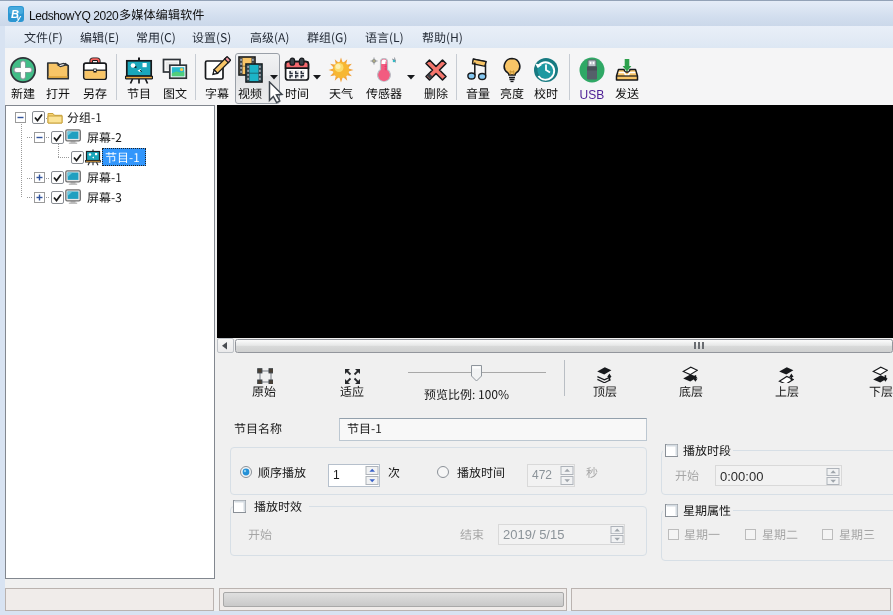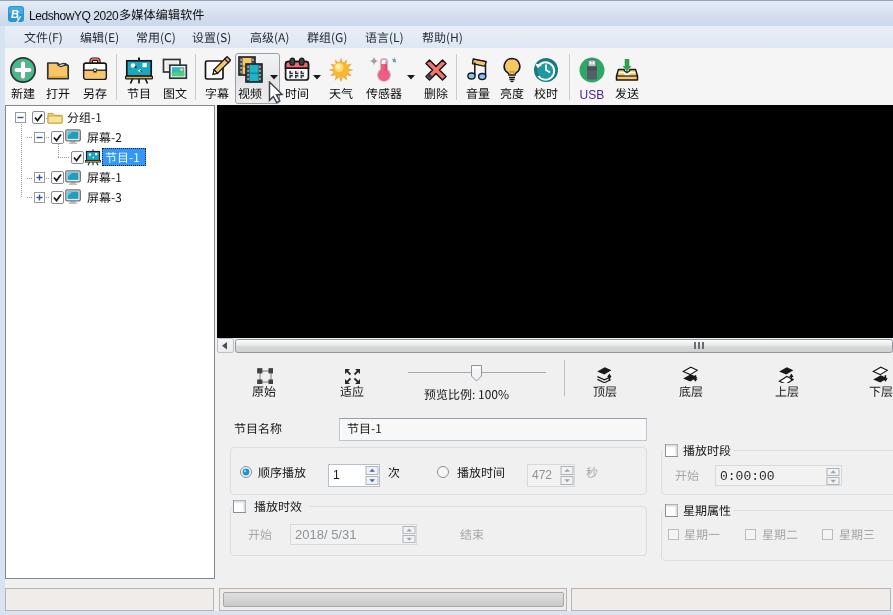--- a/index.html
+++ b/index.html
@@ -798,37 +798,37 @@
         <use href="#g65F6" x="2000"></use>
         <use href="#g6548" x="3000"></use>
       </g>
     </svg>
     <svg class="" style="position:absolute;left:248.0px;top:527.5px;" width="24.0" height="14" viewBox="0 0 24.0 14">
       <g fill="#a5a5a5" transform="translate(0,11.04) scale(0.012000,-0.012000)">
         <use href="#g5F00" x="0"></use>
         <use href="#g59CB" x="1000"></use>
       </g>
     </svg>
-    <div class="ab" style="left:290.0px;top:523.5px;width:127.0px;height:21.5px;background:#f2f2f2;border:1px solid #d9d9d9">
-      <div class="ab" style="left:4px;top:2.8px;font-size:13px;color:#8b9399;font-family:'Liberation Sans'">2018/ 5/31</div>
+    <svg class="" style="position:absolute;left:460.0px;top:527.5px;" width="24.0" height="14" viewBox="0 0 24.0 14">
+      <g fill="#a5a5a5" transform="translate(0,11.04) scale(0.012000,-0.012000)">
+        <use href="#g7ED3" x="0"></use>
+        <use href="#g675F" x="1000"></use>
+      </g>
+    </svg>
+    <div class="ab" style="left:498.0px;top:523.5px;width:127.0px;height:21.5px;background:#f2f2f2;border:1px solid #d9d9d9">
+      <div class="ab" style="left:4px;top:2.8px;font-size:13px;color:#8b9399;font-family:'Liberation Sans'">2019/ 5/15</div>
       <svg class="ab" style="left:110.5px;top:1.5px" width="14" height="8.2" viewBox="0 0 13 8.2">
         <rect x="0.5" y="0.5" width="12" height="7.2" fill="#f1f2f3" stroke="#aeb3ba"></rect>
         <path d="M3.9 5.3l2.8-3 2.8 3z" fill="#9fa5ab" transform="translate(0,0.1)"></path>
       </svg>
       <svg class="ab" style="left:110.5px;top:10.8px" width="14" height="8.2" viewBox="0 0 13 8.2">
         <rect x="0.5" y="0.5" width="12" height="7.2" fill="#f1f2f3" stroke="#aeb3ba"></rect>
         <path d="M3.9 2.7l2.8 3 2.8-3z" fill="#9fa5ab" transform="translate(0,0.1)"></path>
       </svg>
     </div>
-    <svg class="" style="position:absolute;left:460.0px;top:527.5px;" width="24.0" height="14" viewBox="0 0 24.0 14">
-      <g fill="#a5a5a5" transform="translate(0,11.04) scale(0.012000,-0.012000)">
-        <use href="#g7ED3" x="0"></use>
-        <use href="#g675F" x="1000"></use>
-      </g>
-    </svg>
     <div class="gb" style="left:660.5px;top:450px;width:250px;height:45px"></div>
     <div class="ab" style="left:663px;top:443px;width:70px;height:15px;background:#f0f0f0"></div>
     <svg class="ab" style="left:664.5px;top:444px" width="13" height="13">
       <rect x="0.5" y="0.5" width="12" height="12" fill="#fff" stroke="#8a9097"></rect>
       <path d="M1.5 1.5h10v10" fill="none" stroke="#d5dce2" stroke-width="2"></path>
     </svg>
     <svg class="" style="position:absolute;left:683.0px;top:444.0px;" width="48.0" height="14" viewBox="0 0 48.0 14">
       <g fill="#1b1b1b" transform="translate(0,11.04) scale(0.012000,-0.012000)">
         <use href="#g64AD" x="0"></use>
         <use href="#g653E" x="1000"></use>
@@ -836,21 +836,21 @@
         <use href="#g6BB5" x="3000"></use>
       </g>
     </svg>
     <svg class="" style="position:absolute;left:674.5px;top:469.0px;" width="24.0" height="14" viewBox="0 0 24.0 14">
       <g fill="#a5a5a5" transform="translate(0,11.04) scale(0.012000,-0.012000)">
         <use href="#g5F00" x="0"></use>
         <use href="#g59CB" x="1000"></use>
       </g>
     </svg>
     <div class="ab" style="left:715.0px;top:465.0px;width:126.5px;height:21.0px;background:#f2f2f2;border:1px solid #d9d9d9">
-      <div class="ab" style="left:4px;top:2.5px;font-size:13px;color:#2b2b2b;font-family:Liberation Mono, monospace">0:00:00</div>
+      <div class="ab" style="left:4px;top:2.5px;font-size:13px;color:#2b2b2b;font-family:Liberation Sans, sans-serif">0:00:00</div>
       <svg class="ab" style="left:110.0px;top:1.5px" width="14" height="8.0" viewBox="0 0 13 8.0">
         <rect x="0.5" y="0.5" width="12" height="7.0" fill="#f1f2f3" stroke="#aeb3ba"></rect>
         <path d="M3.9 5.3l2.8-3 2.8 3z" fill="#9fa5ab" transform="translate(0,0.0)"></path>
       </svg>
       <svg class="ab" style="left:110.0px;top:10.5px" width="14" height="8.0" viewBox="0 0 13 8.0">
         <rect x="0.5" y="0.5" width="12" height="7.0" fill="#f1f2f3" stroke="#aeb3ba"></rect>
         <path d="M3.9 2.7l2.8 3 2.8-3z" fill="#9fa5ab" transform="translate(0,0.0)"></path>
       </svg>
     </div>
     <div class="gb" style="left:660.5px;top:510px;width:250px;height:50.5px"></div>

